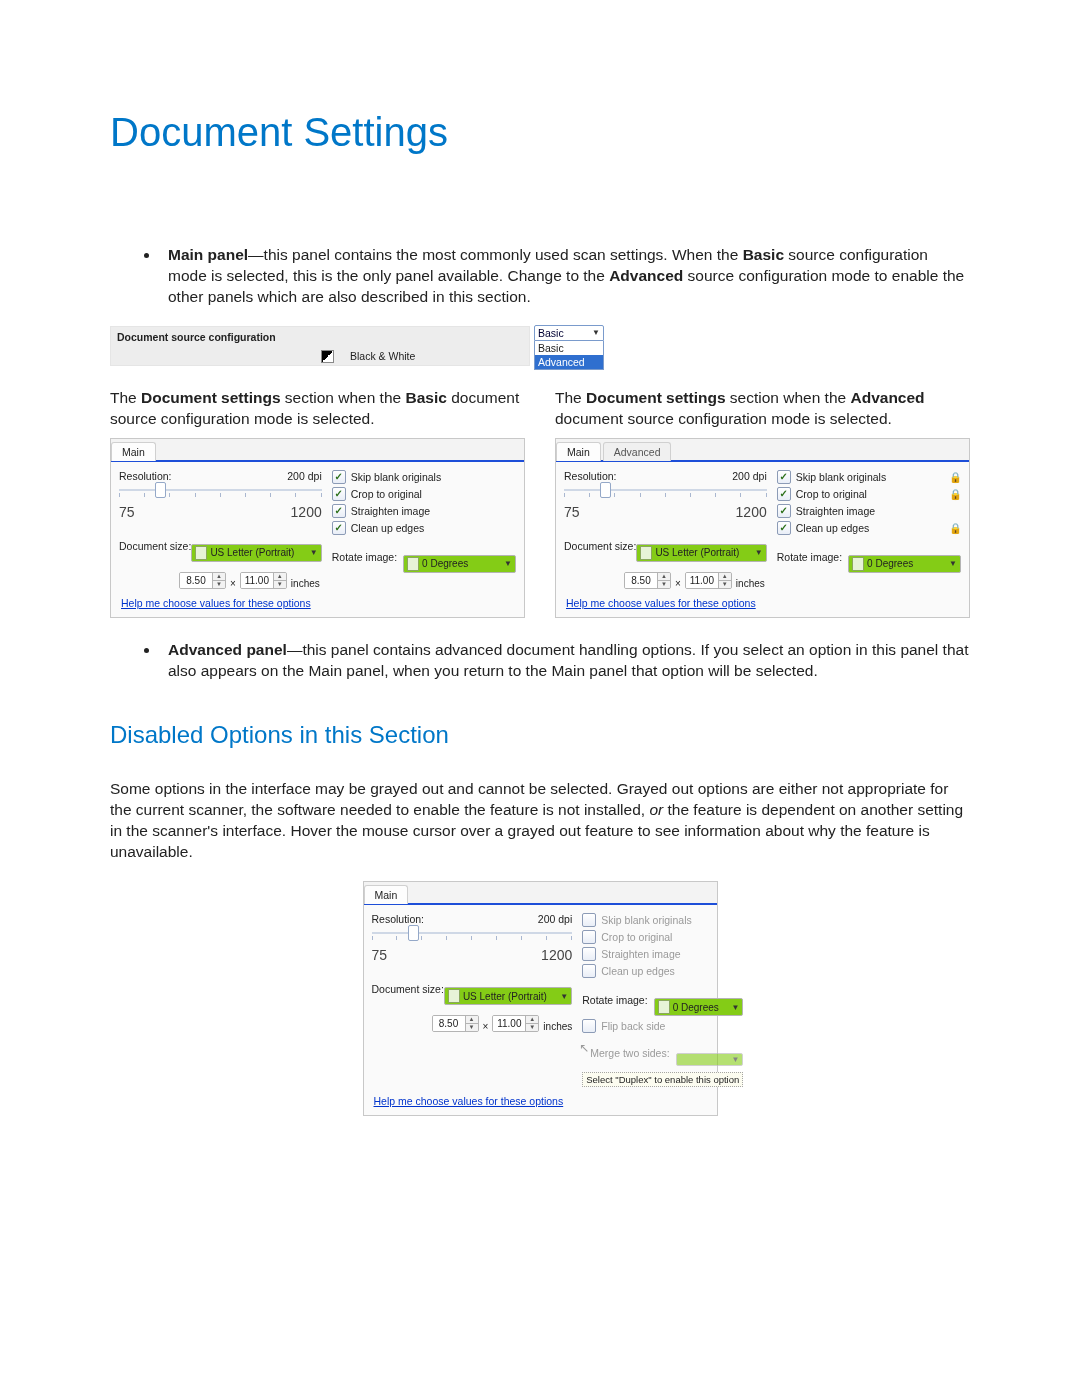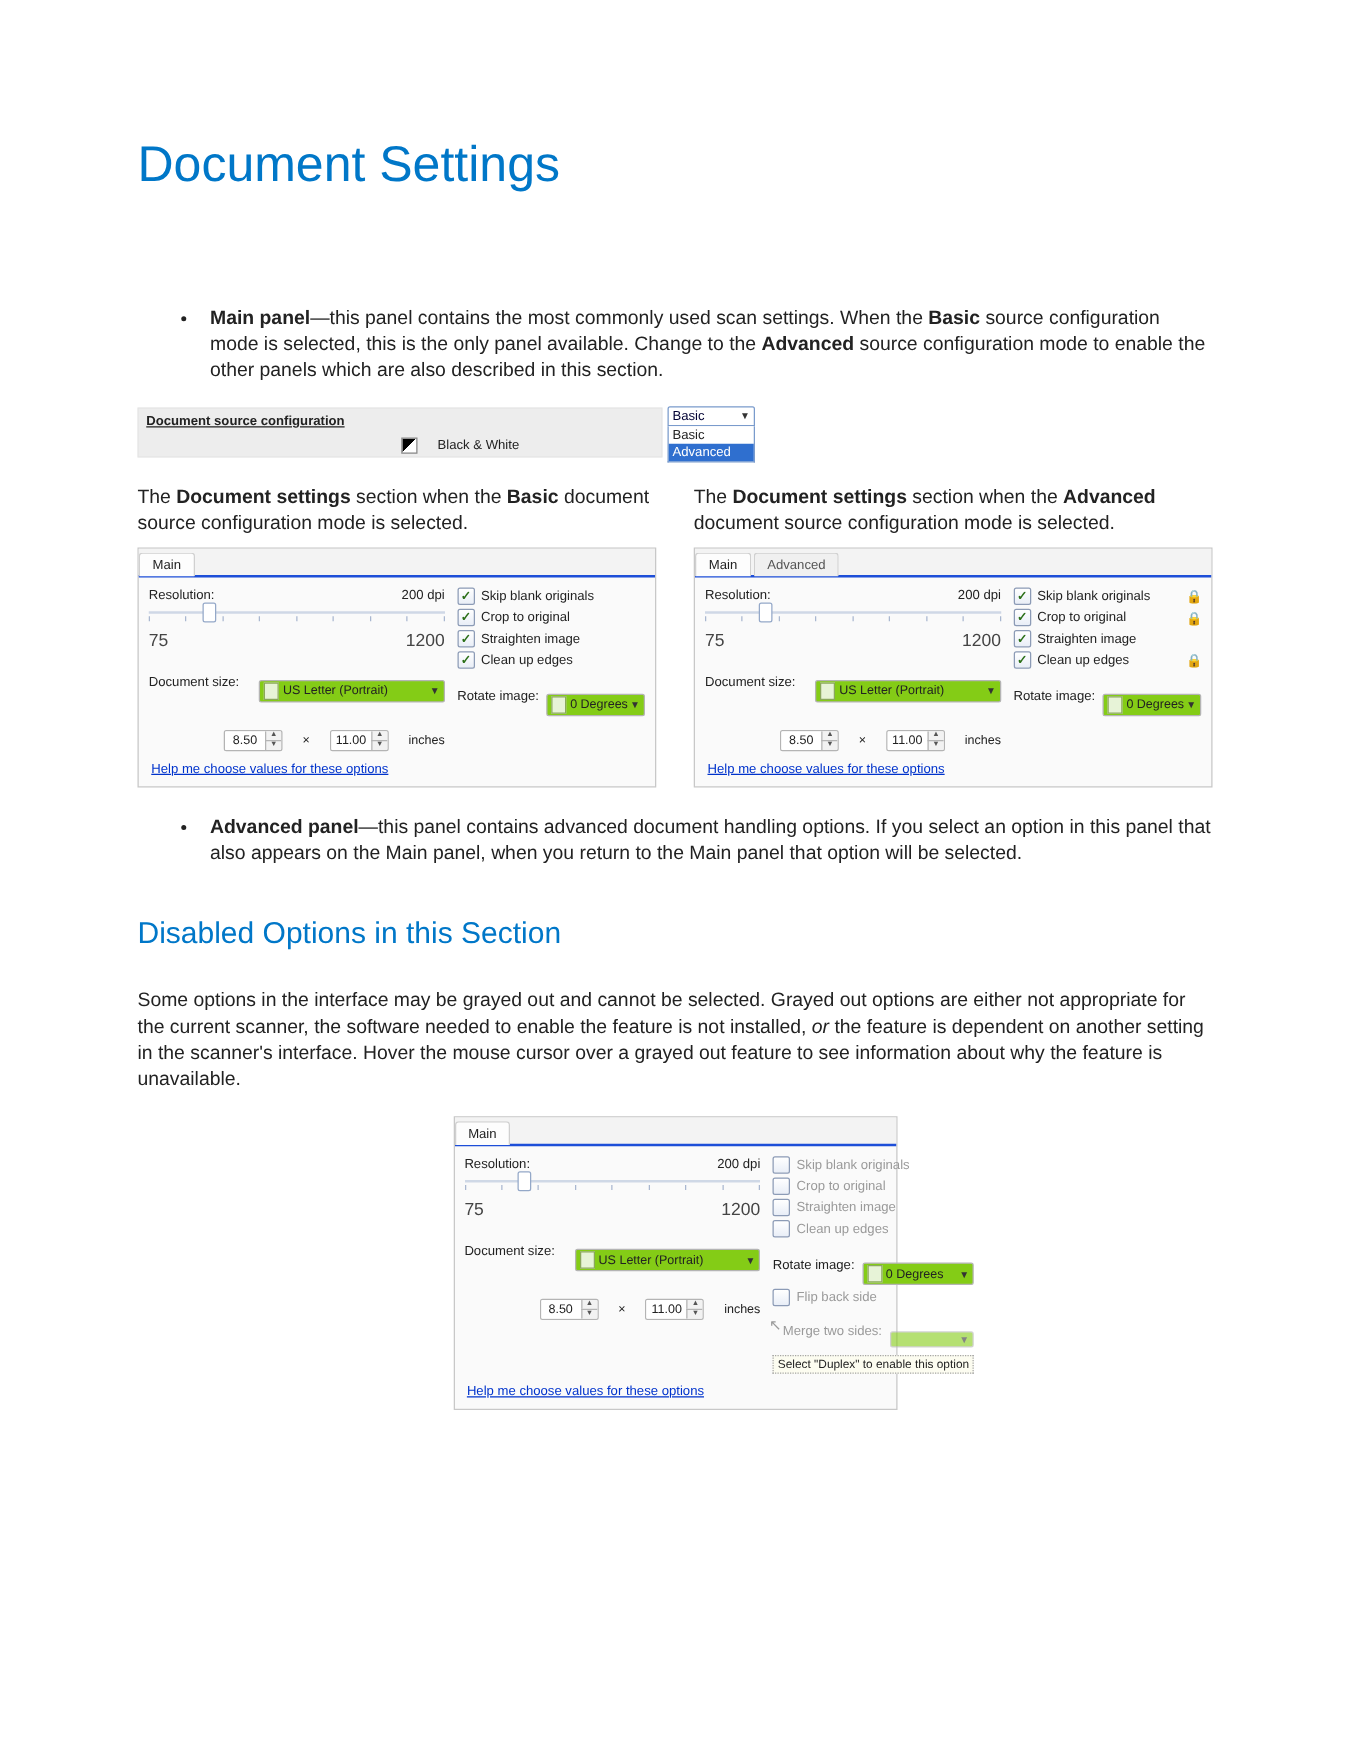--- a/index.html
+++ b/index.html
@@ -53,21 +53,21 @@
     width: 420px;
     box-sizing: border-box;
     background: #ededed;
     border: 1px solid #e5e5e5;
     padding: 4px 6px 6px 6px;
     font-size: 11px;
     margin: 8px 0 22px 0;
     position: relative;
     height: 40px;
   }
-  .config-title { font-weight: 700; font-size: 10.5px; text-decoration: underline; }
+  .config-title { font-weight: 700; font-size: 10.5px; }
   .config-bw {
     position: absolute;
     left: 210px;
     top: 23px;
     font-size: 10.5px;
     display: flex;
     align-items: center;
     gap: 16px;
   }
   .bw-swatch {
@@ -184,42 +184,42 @@
   }
   .slider-ticks {
     position: absolute;
     top: 9px; left: 0; right: 0;
     display: flex;
     justify-content: space-between;
   }
   .slider-ticks span { width: 1px; height: 4px; background: #a9b7d0; }
   .slider-ends { display: flex; justify-content: space-between; font-size:14px; color:#444; }
 
-  .docsize-row { display: flex; align-items: center; gap: 16px; margin-top: 10px; }
+  .docsize-row { display: flex; align-items: center; gap: 0; margin-top: 10px; }
   .docsize-row .lbl { white-space: nowrap; }
   .select {
     flex: 1;
     border: 1px solid #b4b4b4;
     background: #84cc16;
     padding: 1px 3px;
     display: flex;
     justify-content: space-between;
     align-items: center;
     border-radius: 2px;
     font-size: 10px;
     margin-top: 14px;
   }
   .arrow-down { font-size: 8px; color: #333; }
   .doc-icon {
     width: 10px; height: 12px;
     border: 1px solid #8aa85b;
     background: #e7f3d7;
     display: inline-block;
   }
-  .dim-row { display: flex; align-items: center; gap: 16px; margin-top: 22px; padding-left: 60px; font-size: 10px;}
+  .dim-row { display: flex; align-items: flex-end; gap: 4px; margin-top: 10px; padding-left: 60px; font-size: 10px;}
   .spin {
     display: inline-flex;
     border: 1px solid #b4b4b4;
     border-radius: 2px;
     overflow: hidden;
     height: 15px;
   }
   .spin .val { padding: 0 3px; background:#fff; display:inline-flex; align-items:center; min-width:26px; justify-content:center;}
   .spin .btns { display:flex; flex-direction:column; }
   .spin .b { width:12px; height:7.5px; background:#f2f2f2; border-left:1px solid #b4b4b4; font-size:6px; line-height:7px; text-align:center; color:#555;}

